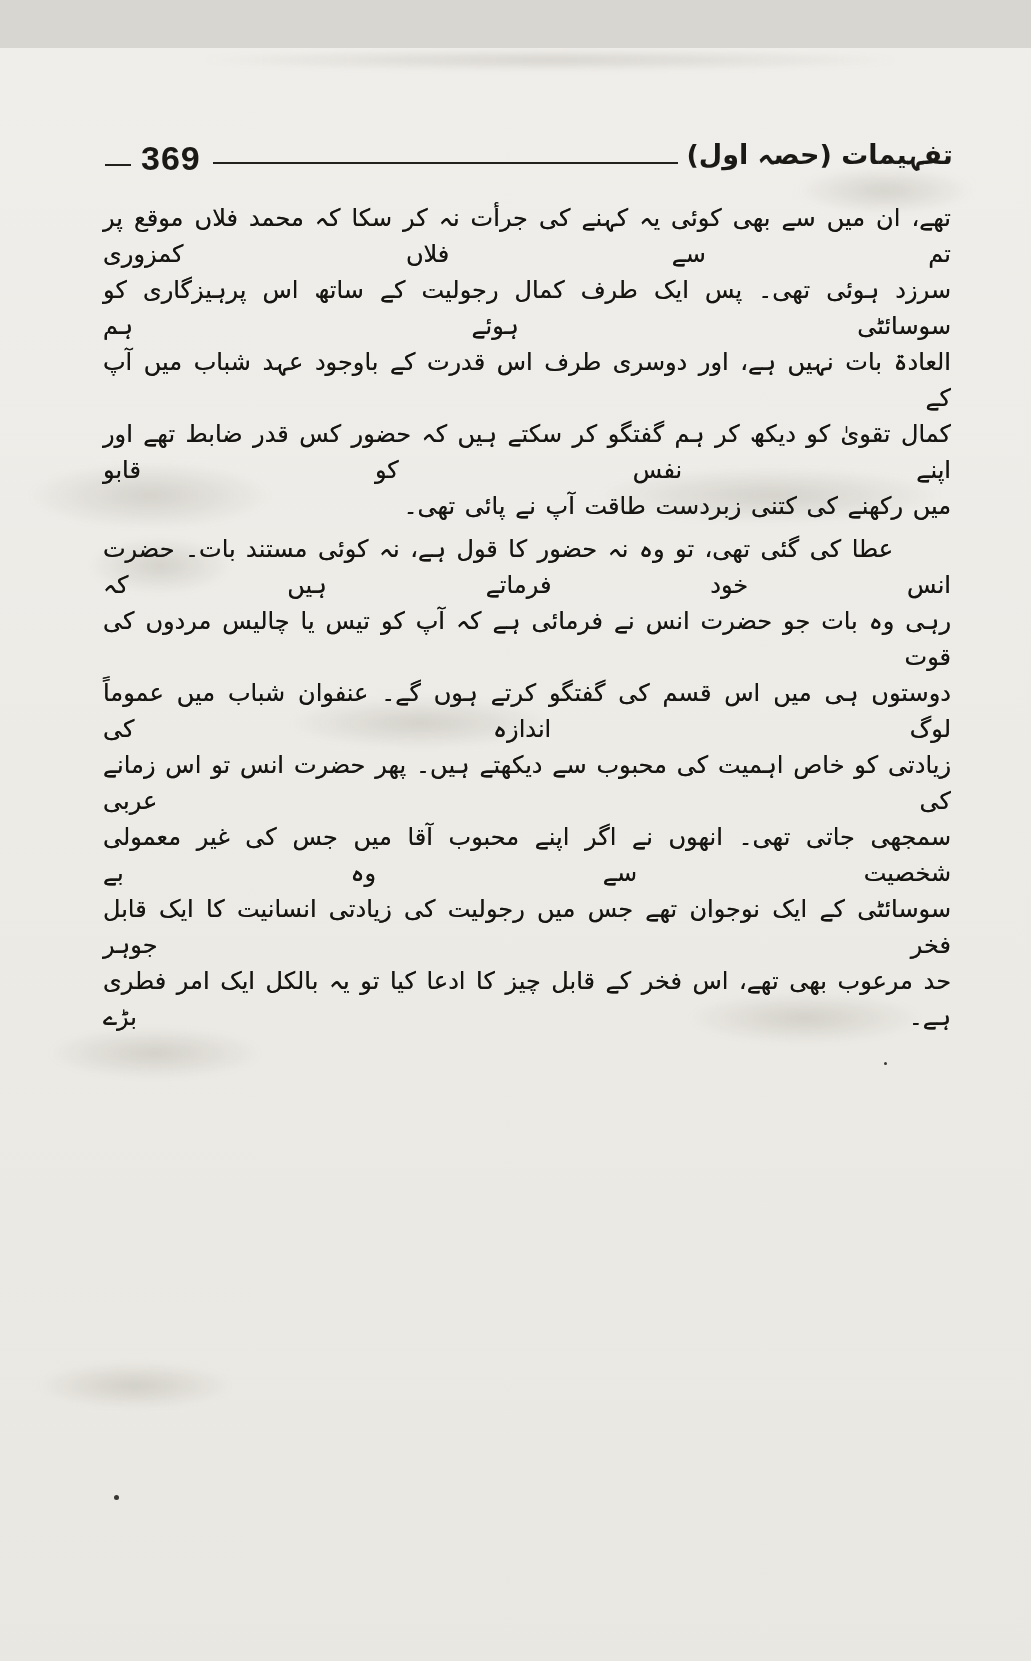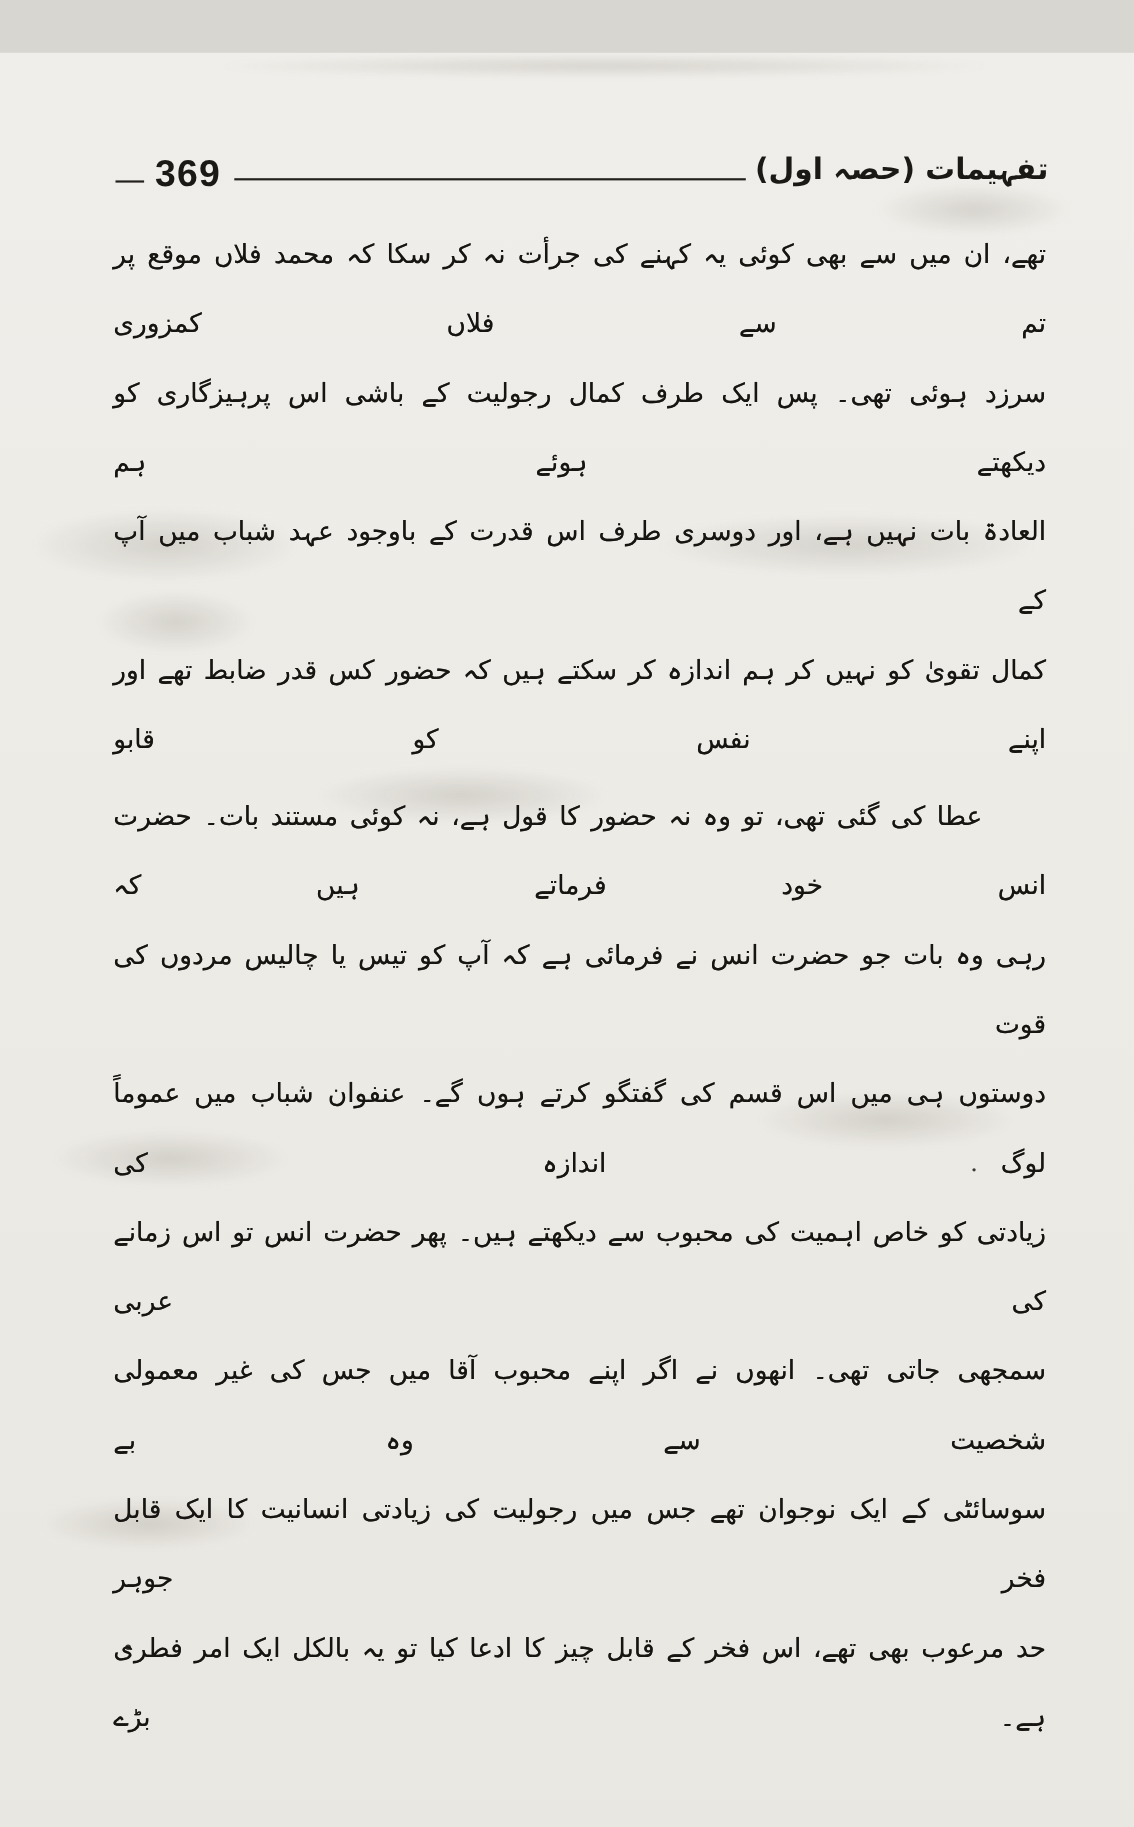--- a/index.html
+++ b/index.html
@@ -54,21 +54,21 @@
   
   .bodytext {
     position:absolute; top:152px; left:103px; right:80px;
     direction:rtl;
     font-size:24px;
     color:#171512;
     text-shadow:0 0 0.5px rgba(23,21,18,0.75);
   }
   .para { margin:0 0 7px 0; }
   .line {
-    line-height:63px;
+    line-height:36px;
     text-align:justify;
     text-align-last:justify;
     word-spacing:2px;
   }
   .line.end { text-align-last:right; }
   .para.indent .line:first-child { text-indent:58px; }
 </style>
 </head>
 <body>
 
@@ -91,23 +91,24 @@
   <div class="header">
     <div class="dash short"></div>
     <div class="pagenum">369</div>
     <div class="rule"></div>
     <div class="header-title">تفہیمات (حصہ اول)</div>
   </div>
 
   <div class="bodytext">
       <div class="para">
         <div class="line">تھے، ان میں سے بھی کوئی یہ کہنے کی جرأت نہ کر سکا کہ محمد فلاں موقع پر تم سے فلاں کمزوری</div>
-        <div class="line">سرزد ہوئی تھی۔ پس ایک طرف کمال رجولیت کے باشی اس پرہیزگاری کو دیکھتے ہوئے ہم</div>
+        <div class="line">سرزد ہوئی تھی۔ پس ایک طرف کمال رجولیت کے ساتھ اس پرہیزگاری کو سوسائٹی ہوئے ہم</div>
         <div class="line">العادۃ بات نہیں ہے، اور دوسری طرف اس قدرت کے باوجود عہد شباب میں آپ کے</div>
-        <div class="line">کمال تقویٰ کو نہیں کر ہم اندازہ کر سکتے ہیں کہ حضور کس قدر ضابط تھے اور اپنے نفس کو قابو</div>
+        <div class="line">کمال تقویٰ کو دیکھ کر ہم گفتگو کر سکتے ہیں کہ حضور کس قدر ضابط تھے اور اپنے نفس کو قابو</div>
+        <div class="line end">میں رکھنے کی کتنی زبردست طاقت آپ نے پائی تھی۔</div>
       </div>
       <div class="para indent">
         <div class="line">عطا کی گئی تھی، تو وہ نہ حضور کا قول ہے، نہ کوئی مستند بات۔ حضرت انس خود فرماتے ہیں کہ</div>
         <div class="line">رہی وہ بات جو حضرت انس نے فرمائی ہے کہ آپ کو تیس یا چالیس مردوں کی قوت</div>
         <div class="line">دوستوں ہی میں اس قسم کی گفتگو کرتے ہوں گے۔ عنفوان شباب میں عموماً لوگ اندازہ کی</div>
         <div class="line">زیادتی کو خاص اہمیت کی محبوب سے دیکھتے ہیں۔ پھر حضرت انس تو اس زمانے کی عربی</div>
         <div class="line">سمجھی جاتی تھی۔ انھوں نے اگر اپنے محبوب آقا میں جس کی غیر معمولی شخصیت سے وہ بے</div>
         <div class="line">سوسائٹی کے ایک نوجوان تھے جس میں رجولیت کی زیادتی انسانیت کا ایک قابل فخر جوہر</div>
         <div class="line">حد مرعوب بھی تھے، اس فخر کے قابل چیز کا ادعا کیا تو یہ بالکل ایک امر فطری ہے۔ بڑے</div>
       </div>

